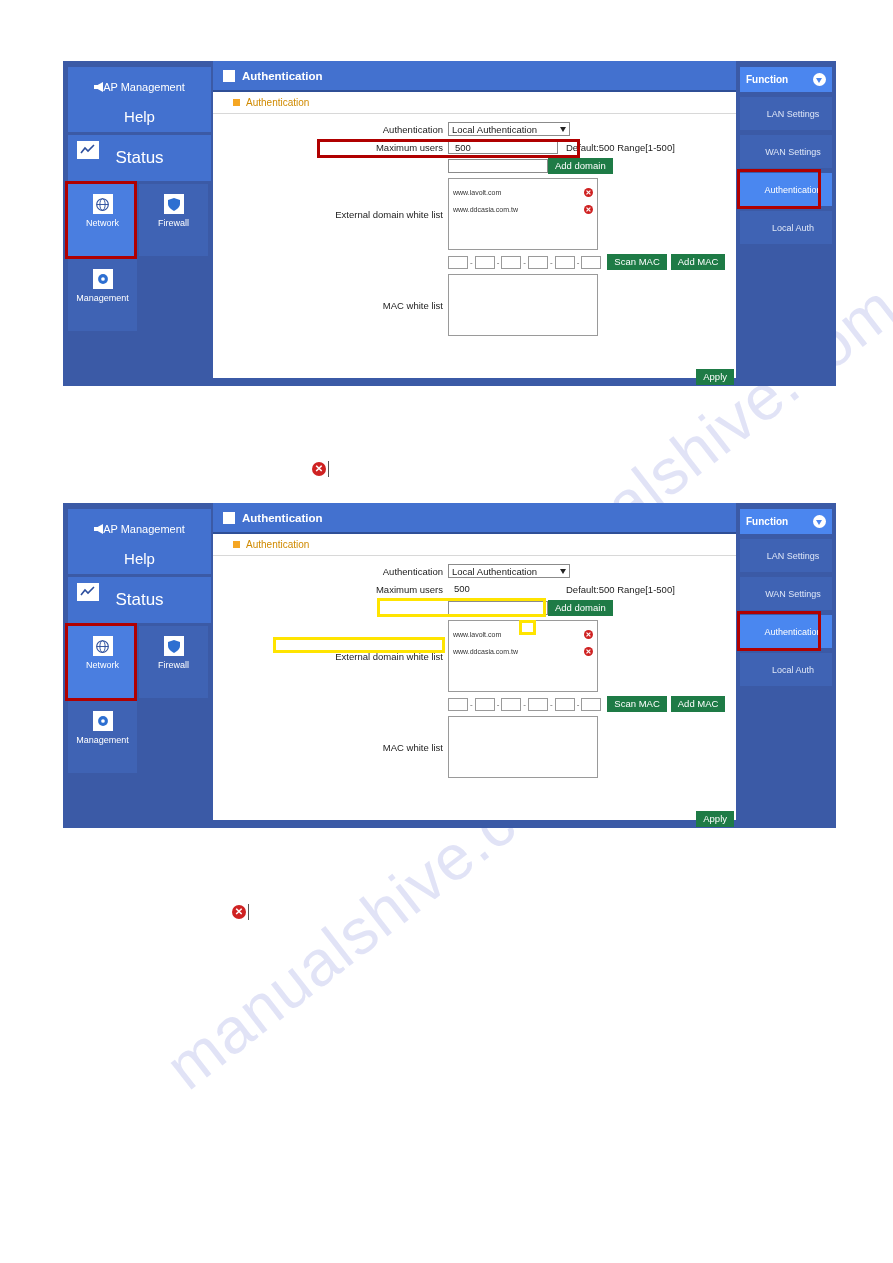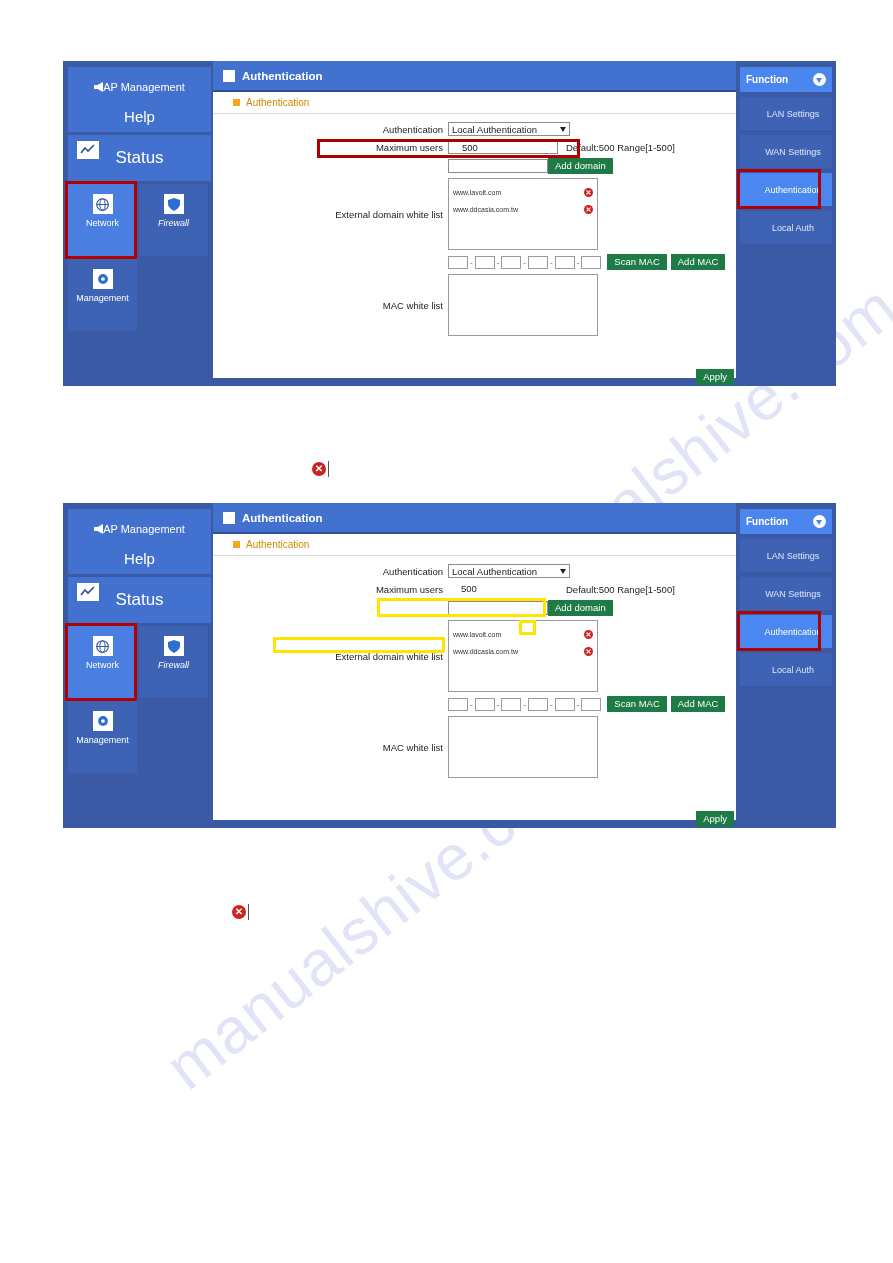--- a/index.html
+++ b/index.html
@@ -94,21 +94,21 @@
     font-size:9px;
     text-align:center;
     box-sizing:border-box;
   }
   .l-tile .t-ic{
     width:20px;height:20px;background:#fff;
     margin:10px auto 4px auto;
     display:flex;align-items:center;justify-content:center;
   }
   .tile-net{ left:5px; top:123px; width:69px; height:72px; }
-  .tile-fw { left:76px;top:123px; width:69px; height:72px; background:#3f63b4;font-style:italic;}
+  .tile-fw { left:76px;top:123px; width:69px; height:72px; background:#3f63b4;}
   .tile-mgt{ left:5px; top:198px; width:69px; height:72px; background:#3f63b4;}
 
   .redbox{
     position:absolute;
     border:3px solid #b00000;
     box-sizing:border-box;
     pointer-events:none;
     z-index:40;
   }
   .yellowbox{
@@ -165,21 +165,21 @@
     box-sizing:border-box;
   }
   .sel .cv{
     position:absolute;right:3px;top:4px;
     width:0;height:0;border-left:3.5px solid transparent;
     border-right:3.5px solid transparent;border-top:5px solid #222;
   }
   .txt{
     border:1px solid #8b8b8b;background:#fff;
     height:14px; box-sizing:border-box;
-    font-size:9.5px; padding:0 13px; line-height:13px;
+    font-size:9.5px; padding:0 6px; line-height:13px;
     color:#222;
   }
   .hint{ margin-left:8px; font-size:9.5px; color:#222; }
 
   .gbtn{
     background:#1e7b46;color:#fff;
     font-size:9.5px;
     padding:2px 7px;
     display:inline-block;
     line-height:12px;

